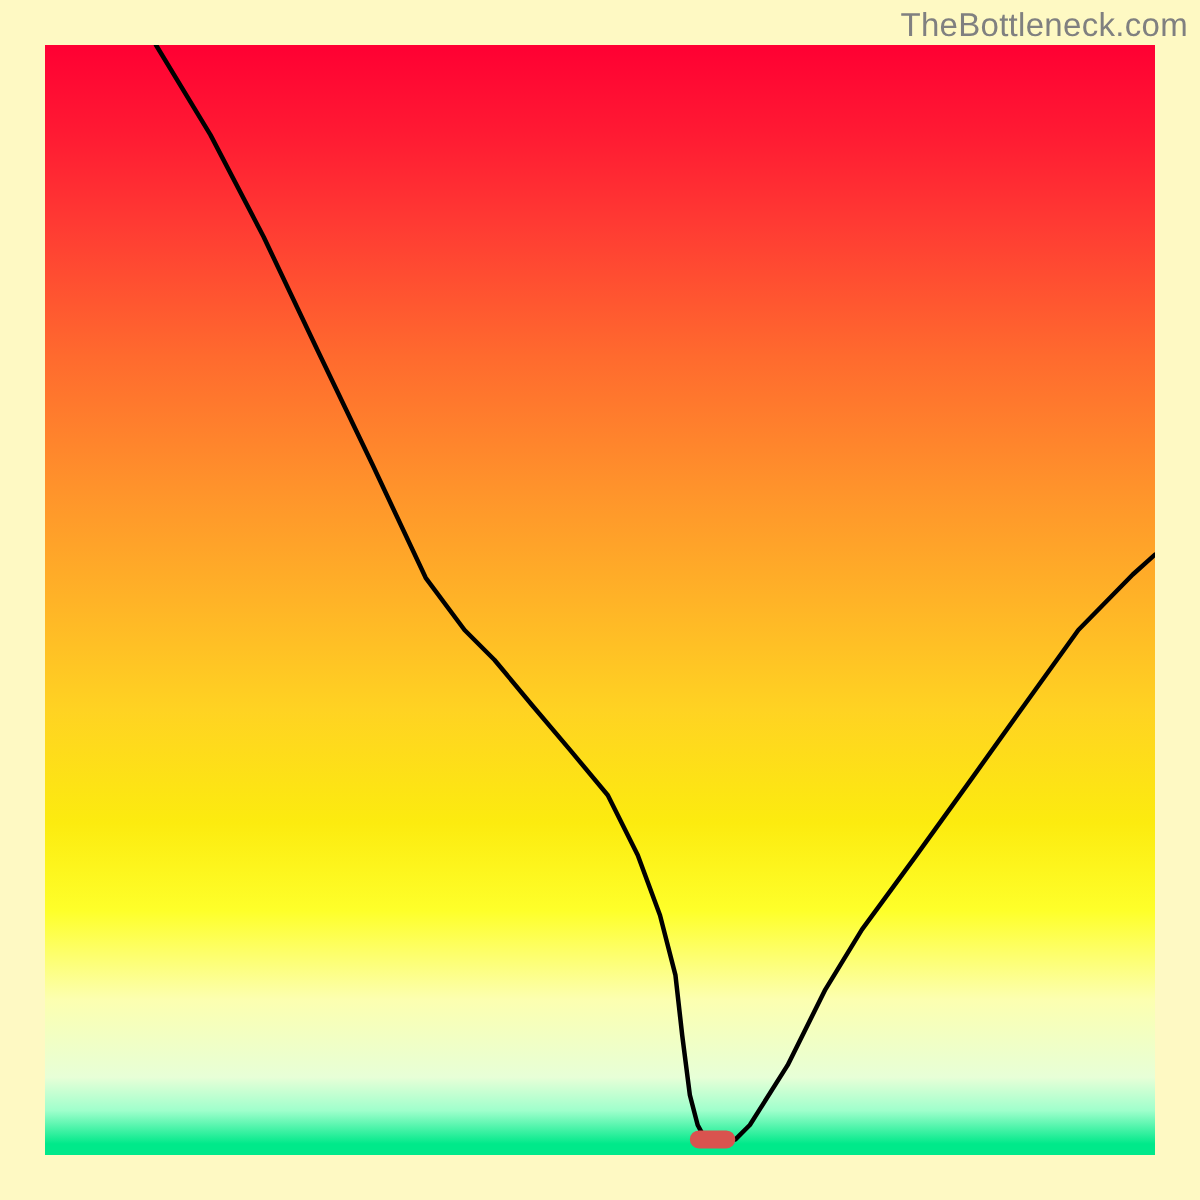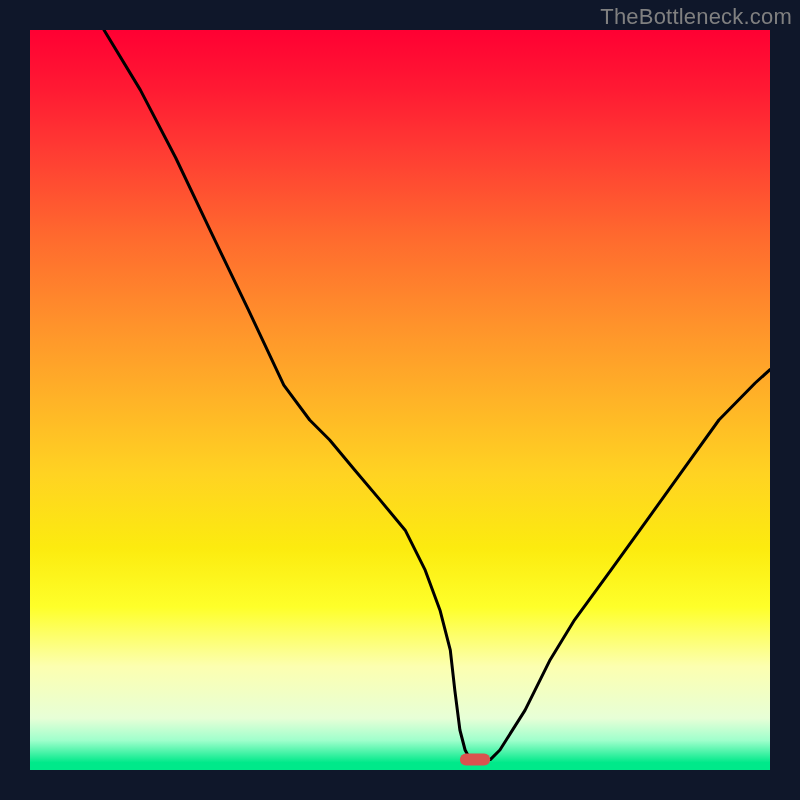--- a/index.html
+++ b/index.html
@@ -8,21 +8,21 @@
     width: 800px;
     height: 800px;
     background: #000;
     font-family: Arial, Helvetica, sans-serif;
     overflow: hidden;
   }
   .frame {
     position: relative;
     width: 800px;
     height: 800px;
-    background: #0f172a;
+    background: #fef9c3;
   }
   .plot-area {
     position: absolute;
     left: 30px;
     top: 30px;
     width: 740px;
     height: 740px;
   }
   .gradient-bg {
     position: absolute;

